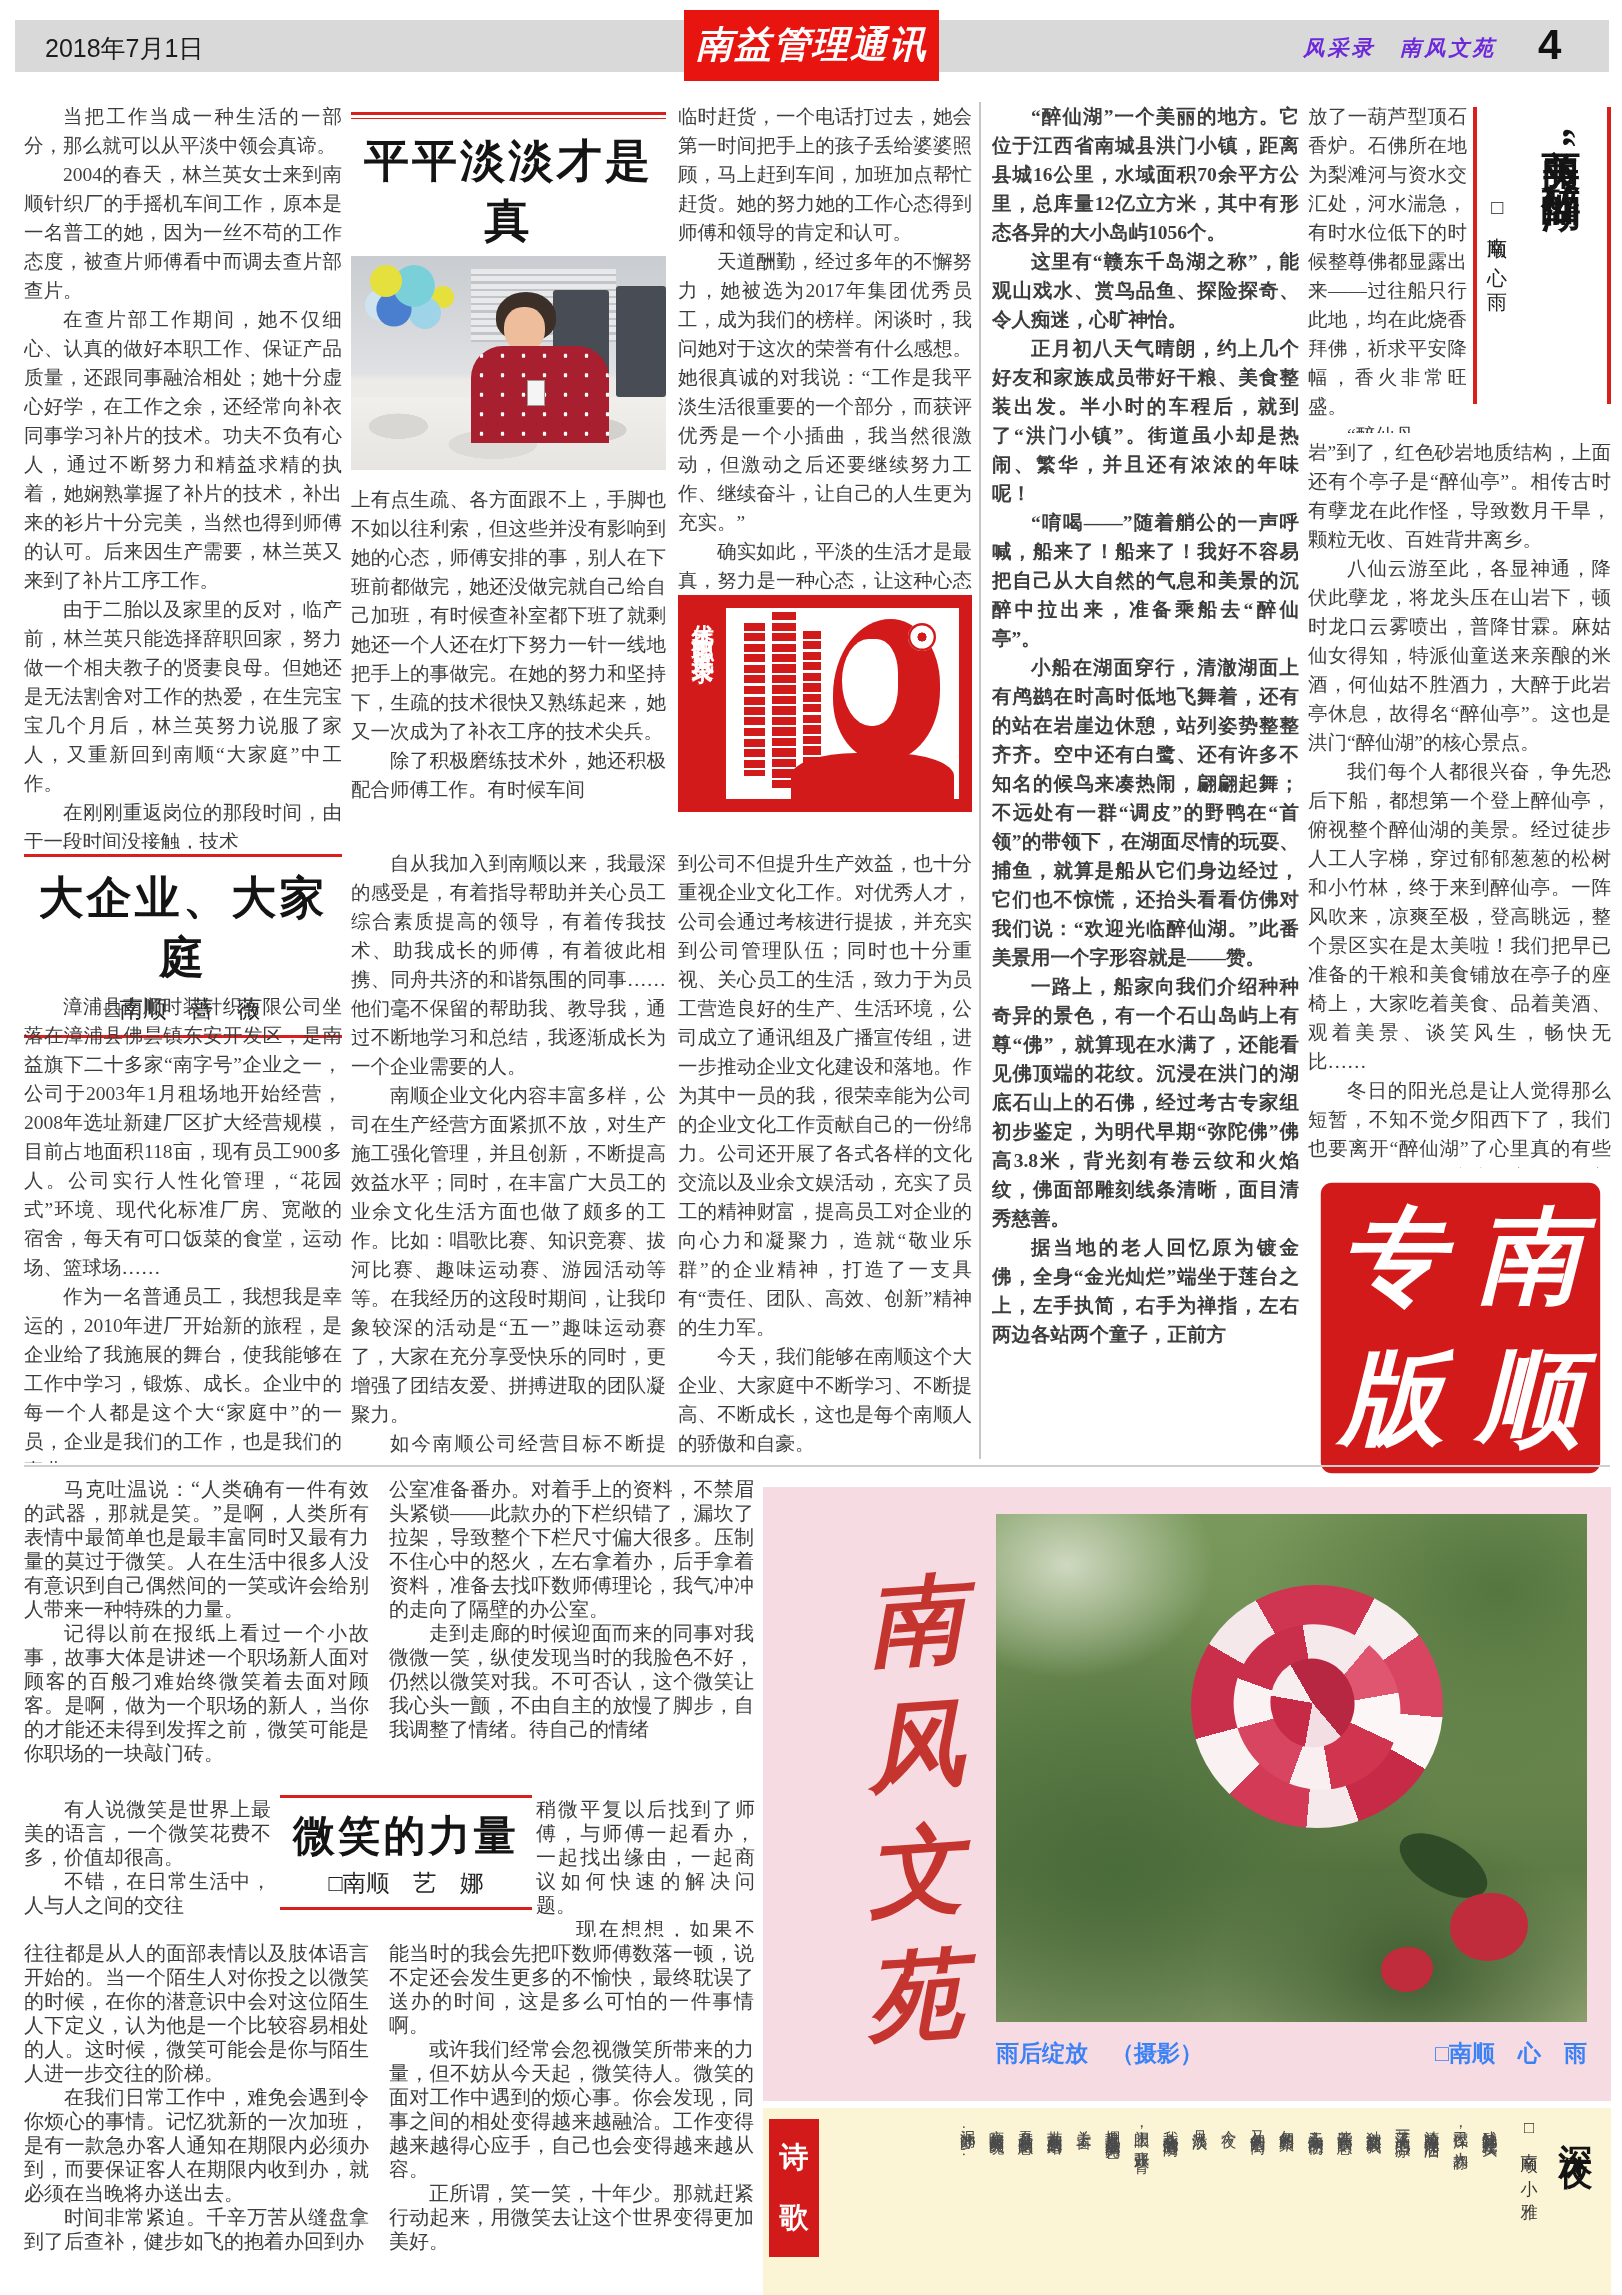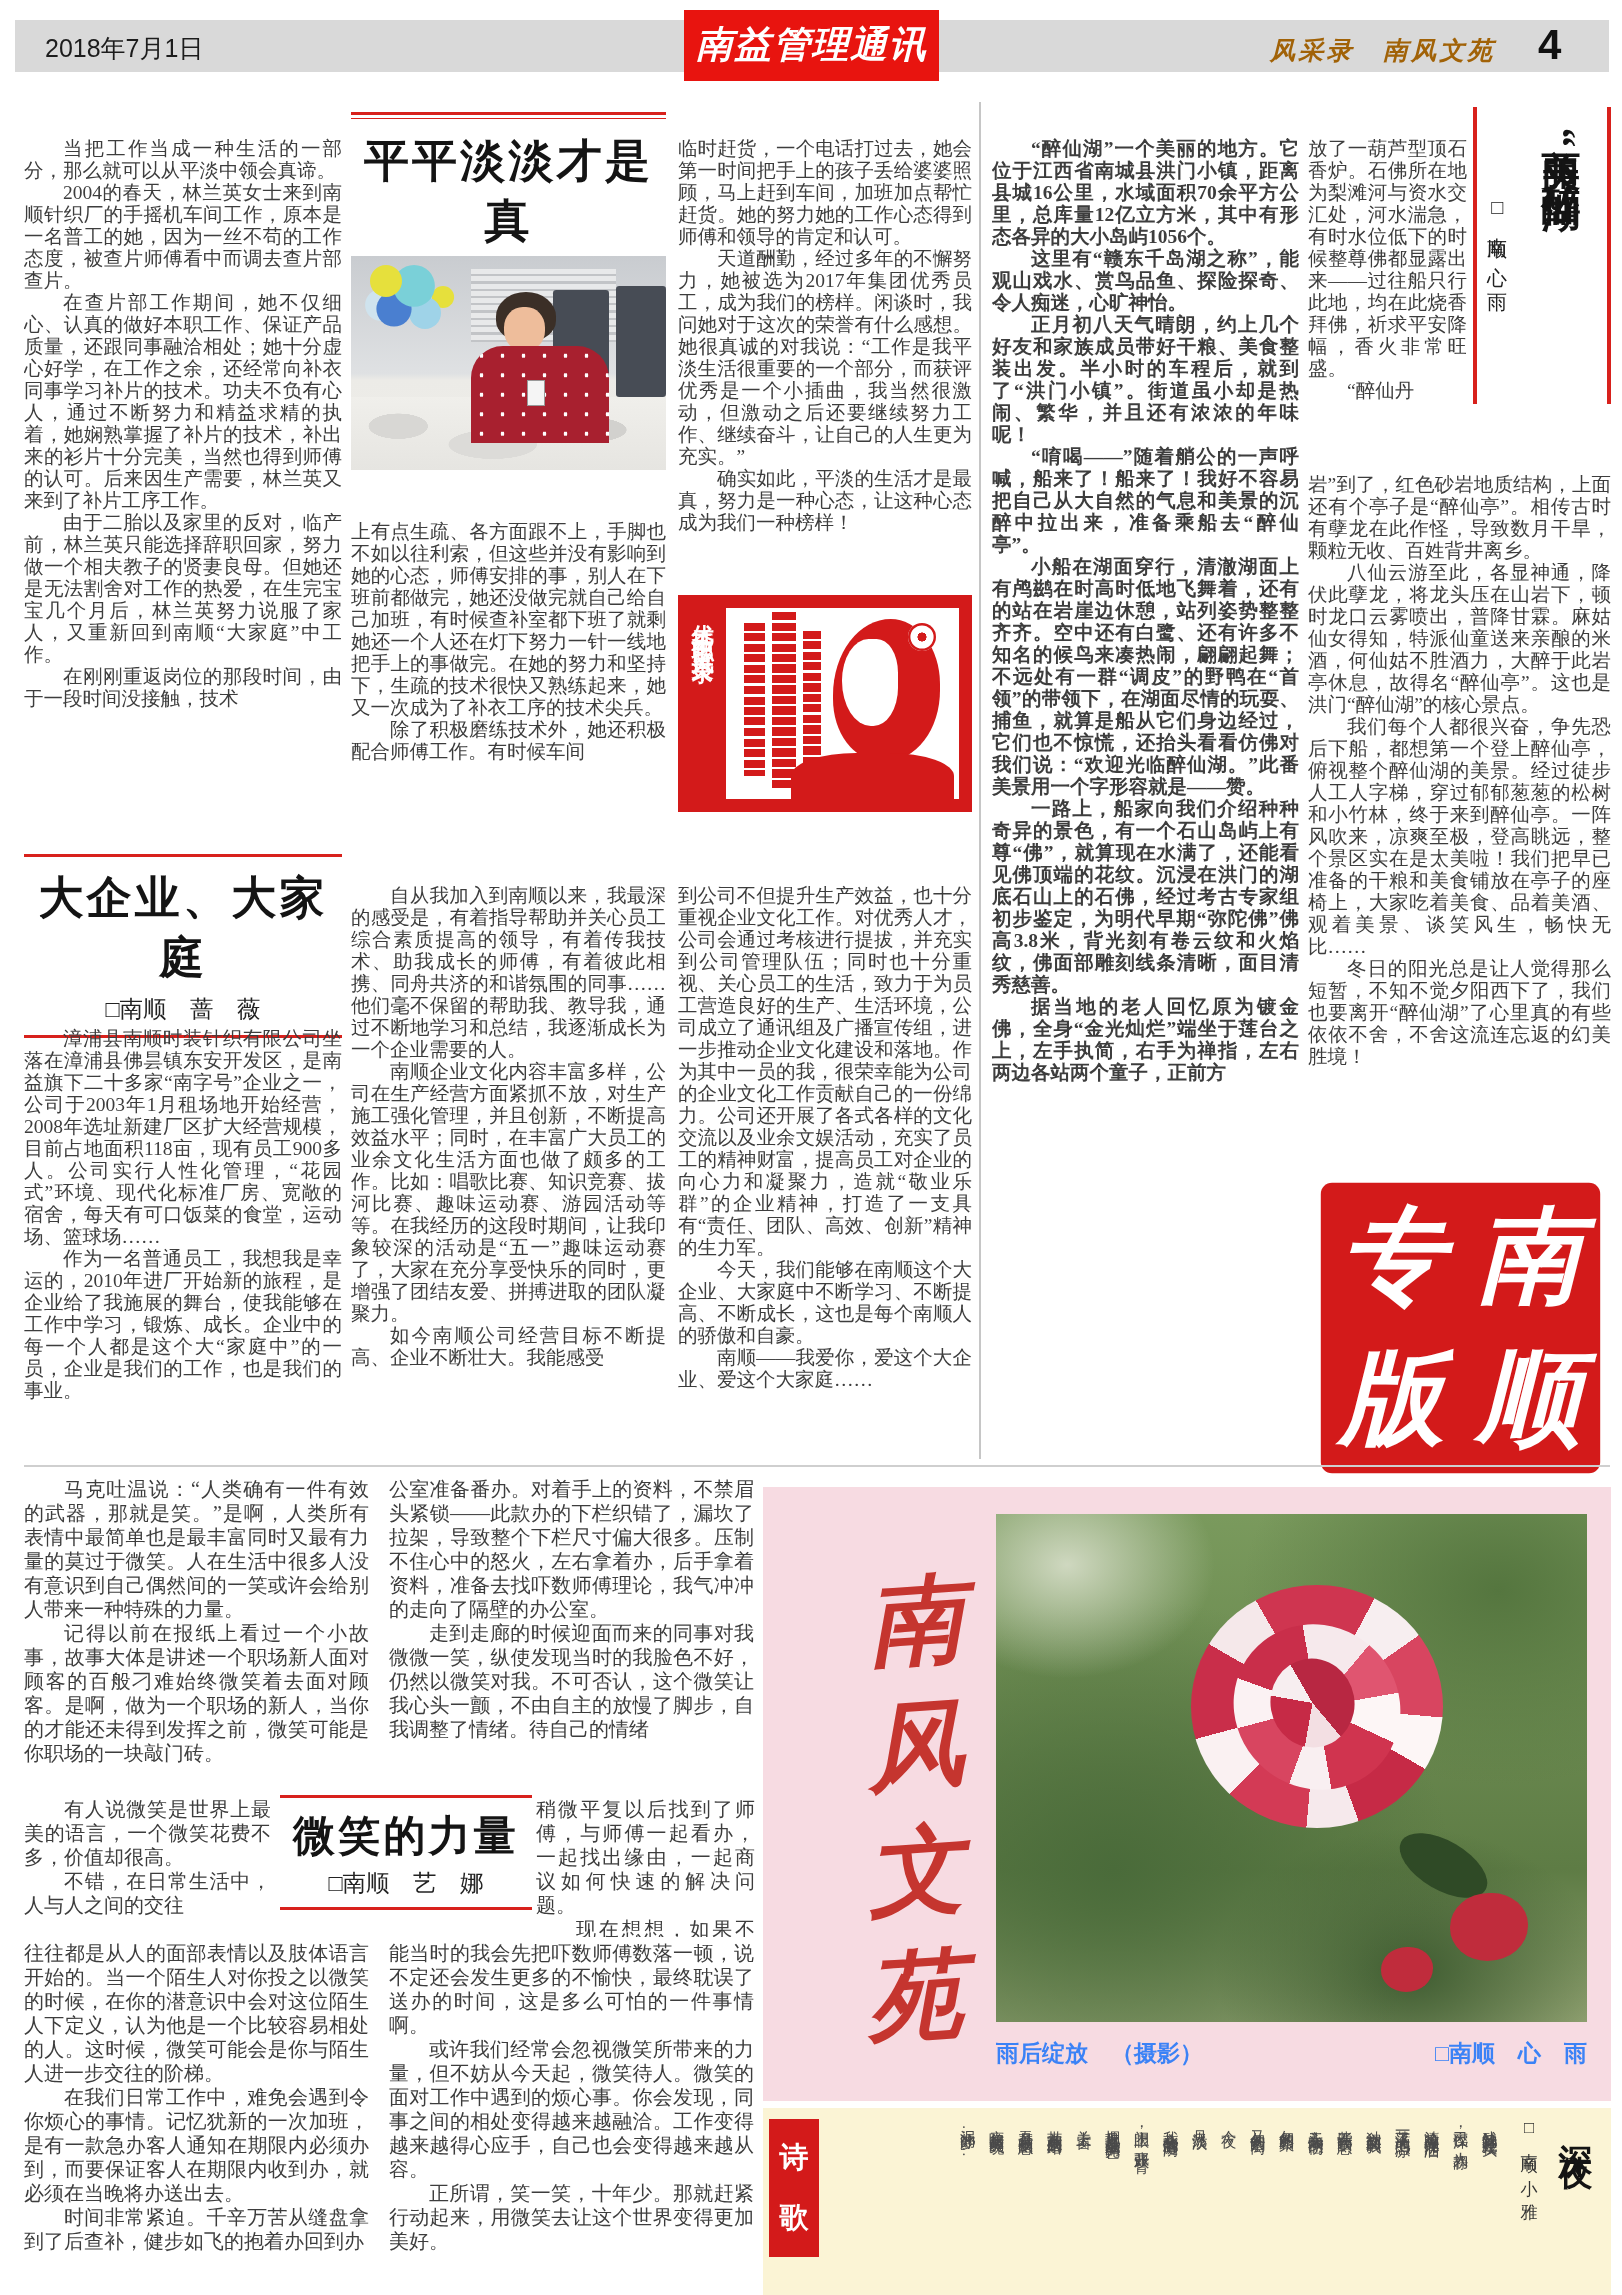--- a/index.html
+++ b/index.html
@@ -6,27 +6,27 @@
   .page{position:relative;width:1623px;height:2295px;background:#ffffff;overflow:hidden;
         font-family:"Liberation Serif","DejaVu Serif",serif;color:#3d3d3d;}
   .abs{position:absolute;}
 
   
   .header-bar{left:14.6px;top:20px;width:1594px;height:52px;background:#d9d9d9;}
   .date{left:45px;top:32px;font-size:25px;color:#1c1c1c;font-family:"Liberation Sans","DejaVu Sans",sans-serif;}
   .masthead{left:684px;top:9.7px;width:255px;height:71px;background:#e8140f;color:#fff;
             display:flex;align-items:center;justify-content:center;font-size:37px;font-weight:bold;
             font-style:italic;letter-spacing:1.6px;}
-  .edition{left:1270px;top:34px;width:260px;text-align:left;font-size:25px;font-weight:bold;color:#a16207;
+  .edition{left:1270px;top:34px;width:260px;text-align:center;font-size:21px;font-weight:bold;color:#6d28d9;
            font-style:italic;letter-spacing:3.2px;}
   .pagenum{left:1538px;top:21px;font-size:42px;font-weight:bold;color:#111;
            font-family:"Liberation Sans","DejaVu Sans",sans-serif;}
 
   
-  .col{line-height:22px;font-size:19.5px;text-align:justify;margin-top:36px;}
+  .col{line-height:29px;font-size:19.5px;text-align:justify;}
   .col p{margin:0;text-indent:2em;}
   .cont p:first-child{text-indent:0;}
   .bcol{line-height:24px;font-size:20px;text-align:justify;}
   .bcol p{margin:0;text-indent:2em;}
 
   
   .rule-red{height:0;border-top:3.2px solid #d8211c;}
   .rule-red2{height:3.2px;border-top:3.2px solid #d8211c;border-bottom:1.6px solid #d8211c;}
   .art-title{font-size:45px;font-weight:bold;color:#141414;text-align:center;letter-spacing:3.2px;margin:11.4px 0 4.9px 0;}
   .byline{text-align:center;font-size:23.5px;color:#222;margin:1.6px 0 9.7px 0;}

